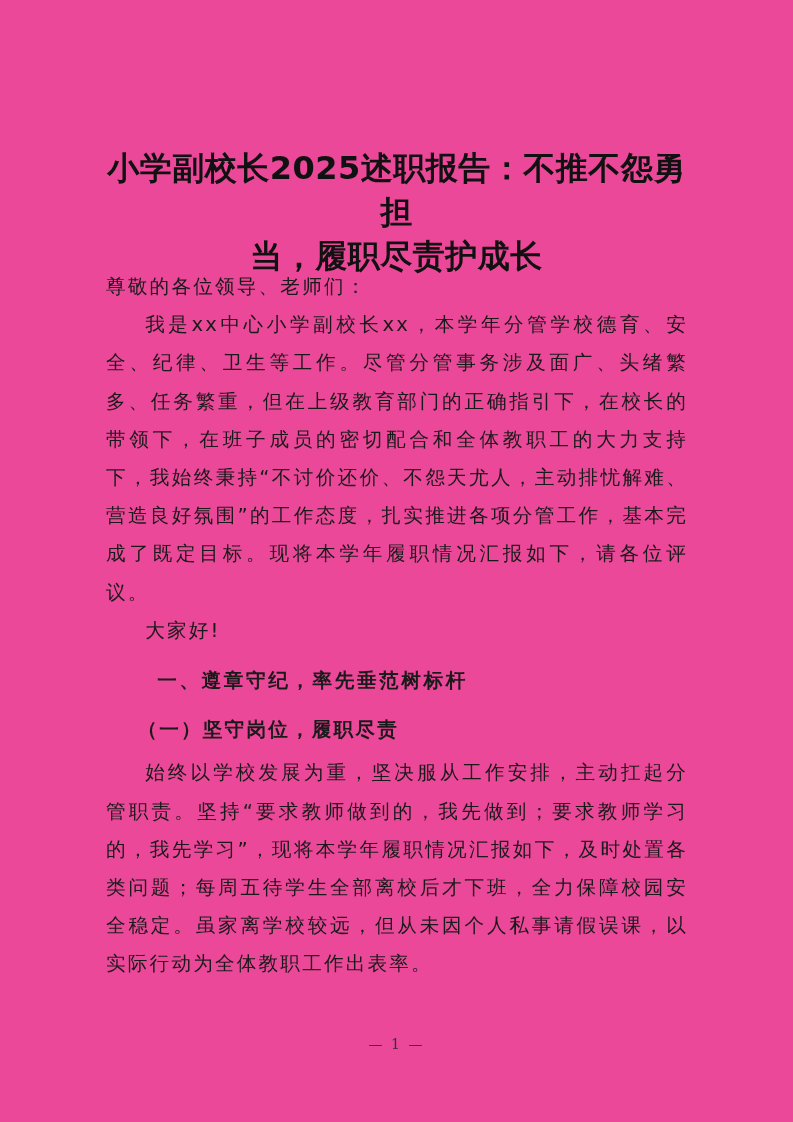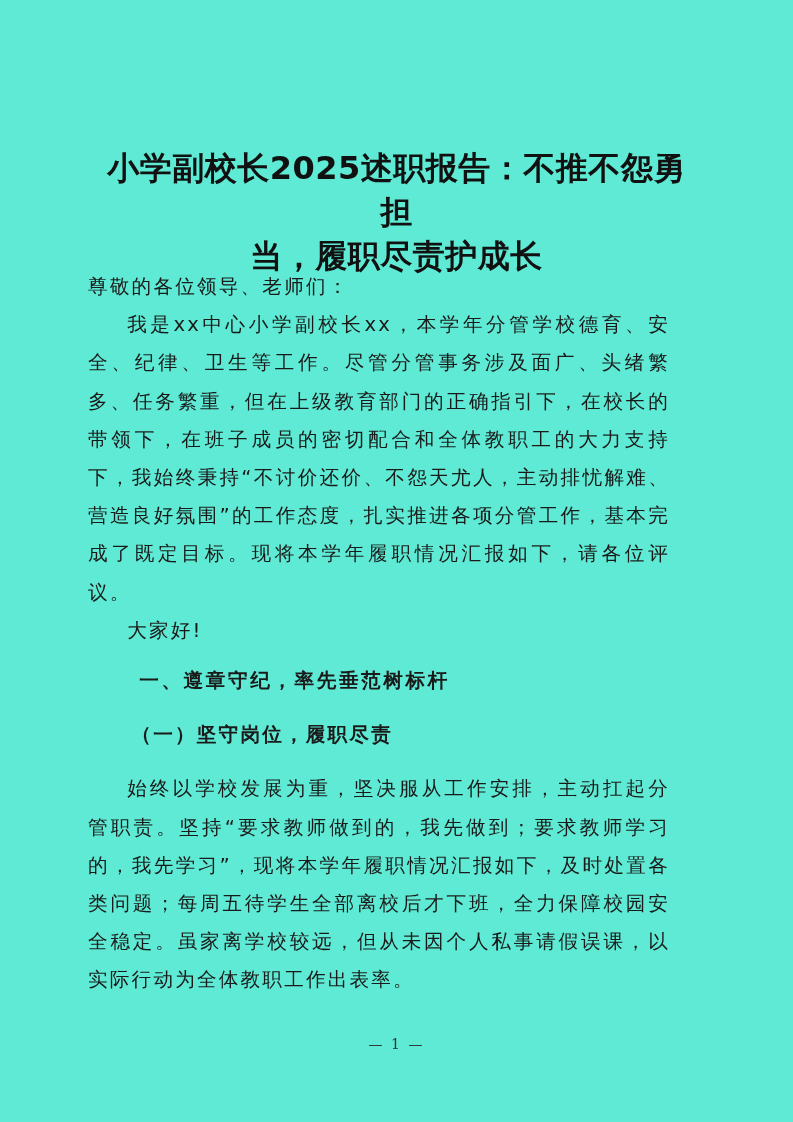--- a/index.html
+++ b/index.html
@@ -13,38 +13,38 @@
       position: relative;
       overflow: hidden;
       color: #111111;
       font-family: "DejaVu Serif", "Liberation Serif", serif;
     }
     .page {
       position: absolute;
       left: 0; top: 0;
       width: 793px;
       height: 1122px;
-      background: #5eead4;
+      background: #ec4899;
     }
     .title {
       position: absolute;
       left: 100px;
       top: 146px;
       width: 593px;
       text-align: center;
       font-family: "DejaVu Sans", "Liberation Sans", sans-serif;
       font-weight: bold;
       font-size: 32px;
       line-height: 44px;
       letter-spacing: 0.5px;
       color: #111111;
     }
     .body-text {
       position: absolute;
-      left: 88px;
+      left: 106px;
       top: 268px;
       width: 582px;
       font-family: "DejaVu Sans", "Liberation Sans", sans-serif;
       font-size: 19.6px;
       line-height: 38.2px;
       color: #1a1a1a;
       text-align: justify;
       letter-spacing: 2.2px;
     }
     .p {
@@ -54,24 +54,25 @@
     .p.noindent {
       text-indent: 0;
     }
     .h1 {
       margin: 12px;
       text-indent: 2em;
       font-weight: bold;
       letter-spacing: 2.6px;
     }
     .h2 {
-      margin: 16px;
+      margin: 4px;
       text-indent: 1.4em;
       font-weight: bold;
       letter-spacing: 2.2px;
+      font-family: Liberation Mono, monospace;
     }
     .footer {
       position: absolute;
       left: 0;
       width: 793px;
       top: 1036px;
       text-align: center;
       font-family: "DejaVu Serif", "Liberation Serif", serif;
       font-size: 14px;
       color: #333333;

